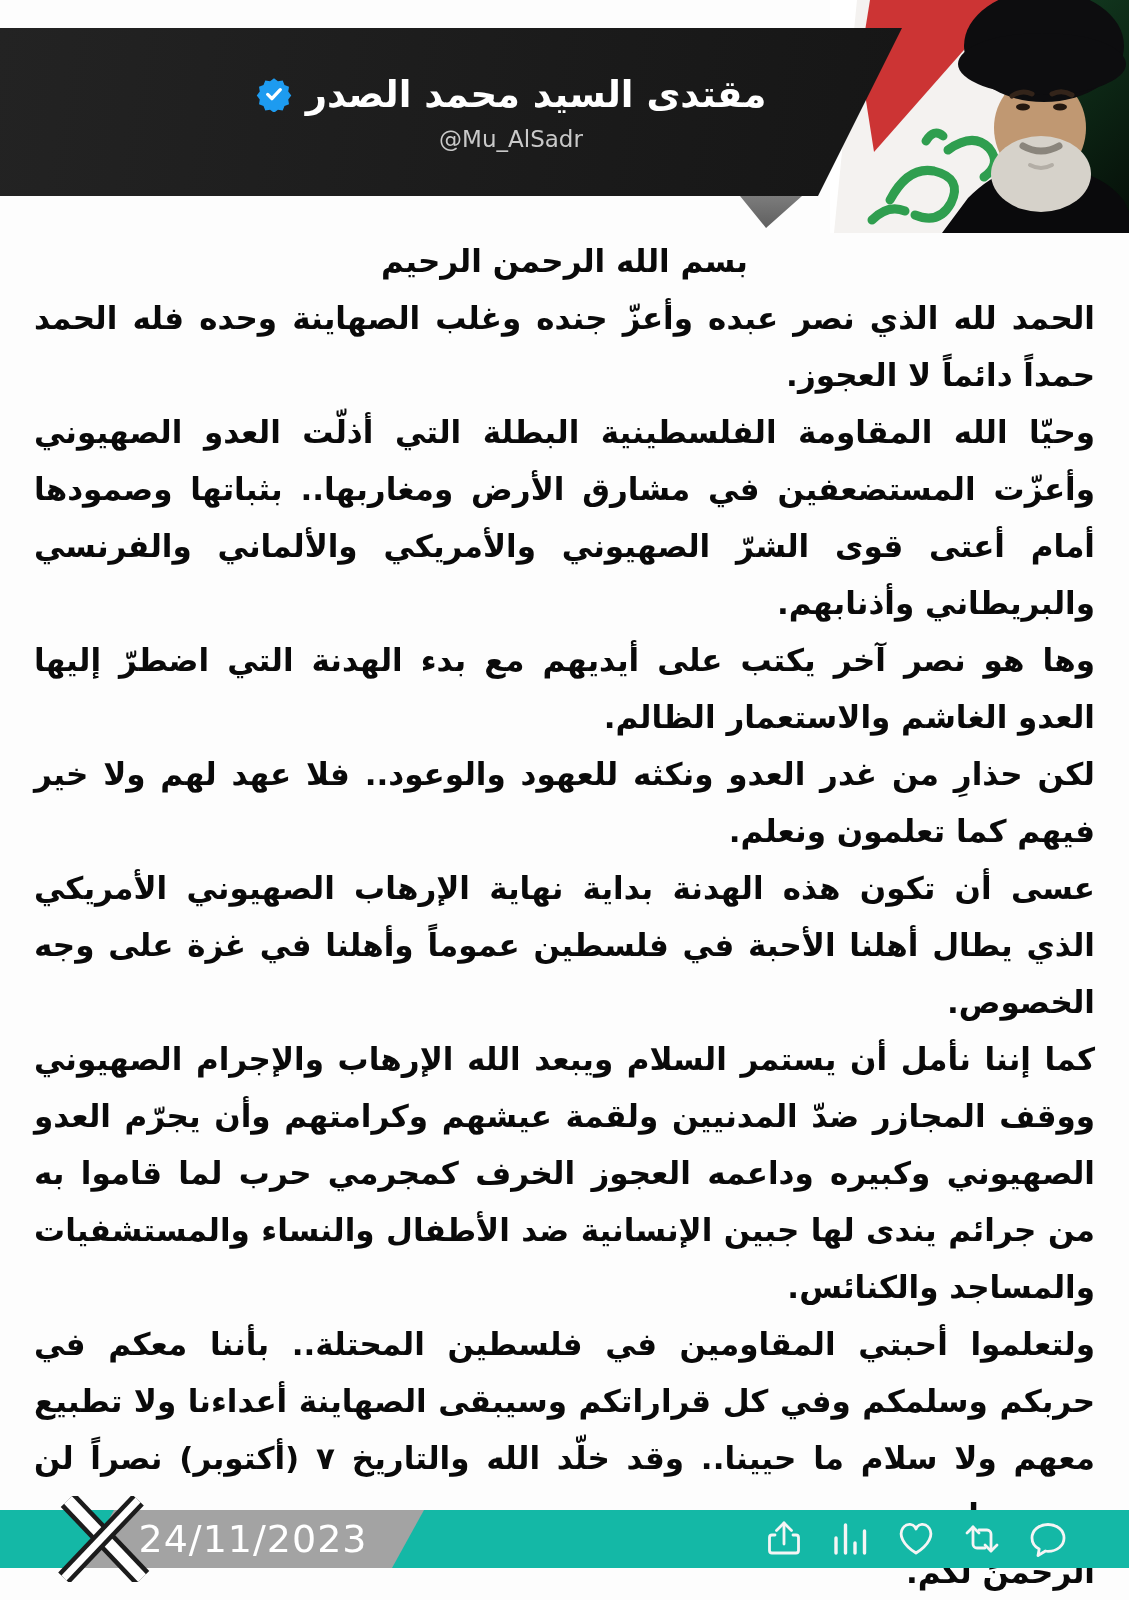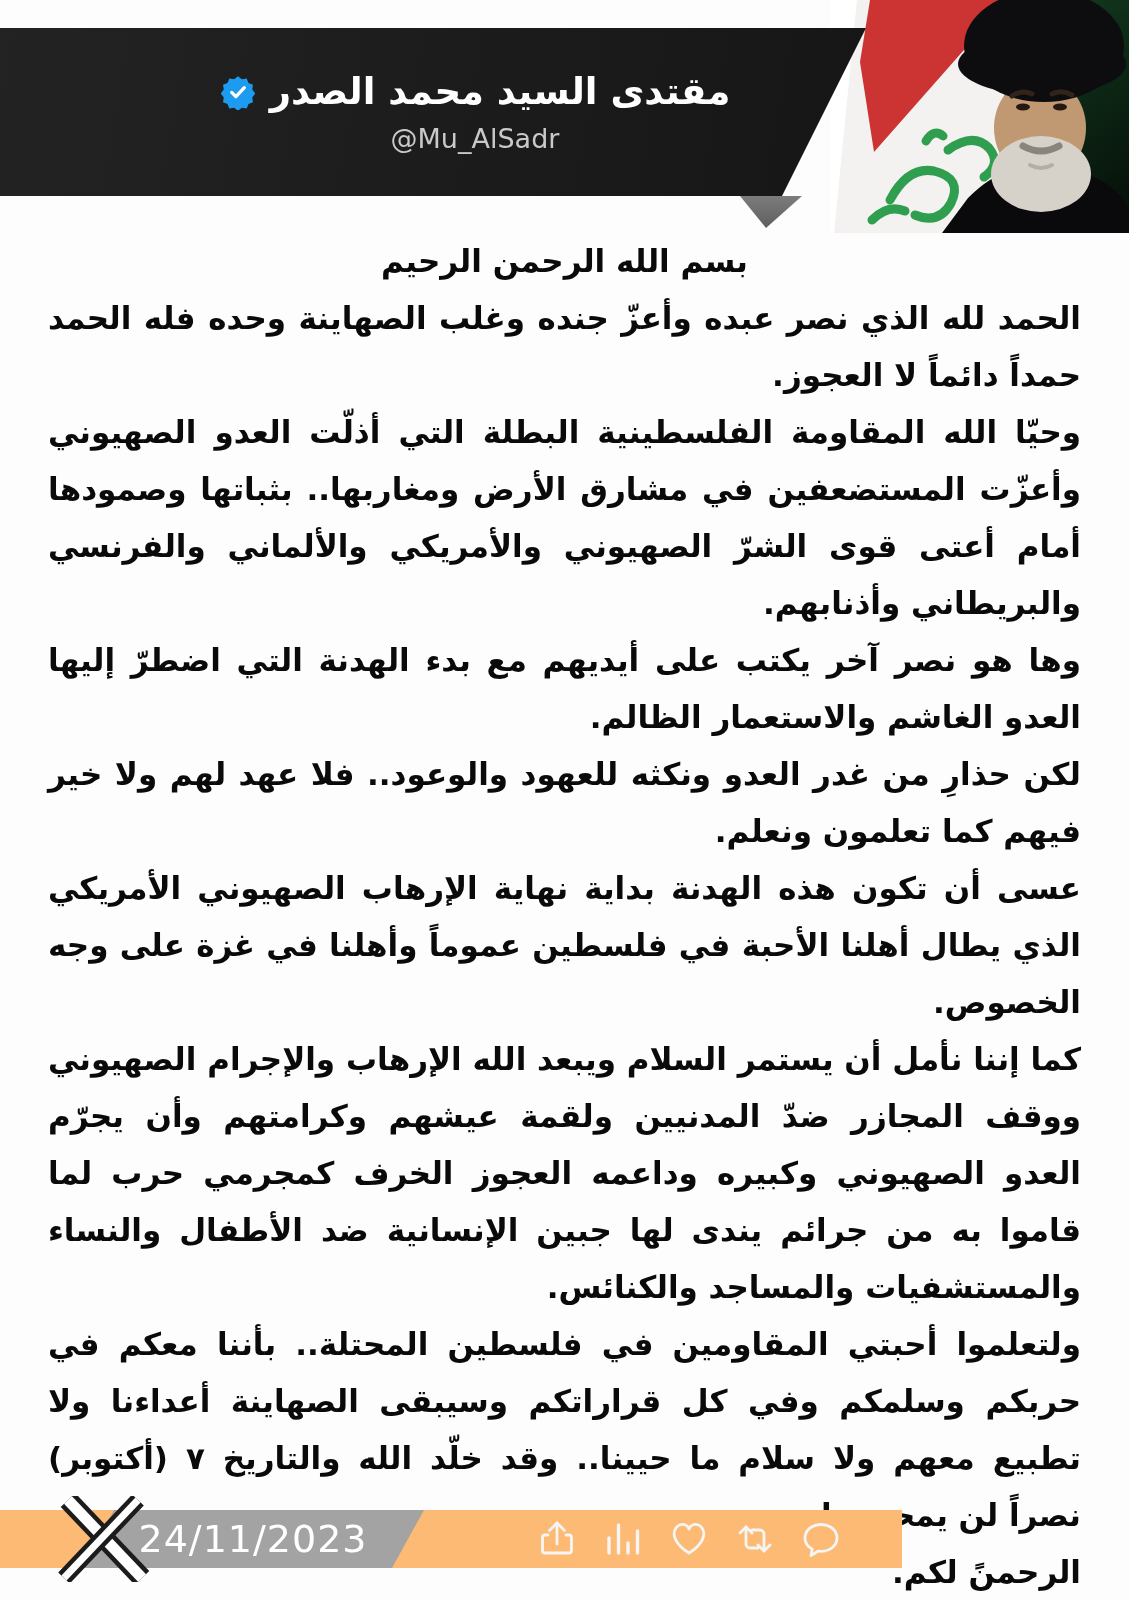--- a/index.html
+++ b/index.html
@@ -11,46 +11,46 @@
 
   
   .photo{position:absolute;top:0;right:0;width:299px;height:233px;z-index:1;}
   .photo svg{display:block;width:100%;height:100%;}
 
   
   .header-bar{
     position:absolute;left:0;top:28px;width:866px;height:168px;z-index:2;
     background:linear-gradient(100deg,#232323 0%,#1b1b1b 60%,#161616 100%);
     clip-path:polygon(0 0,100% 0,calc(100% - 84px) 100%,0 100%);
-    display:flex;align-items:center;justify-content:center;
+    display:flex;align-items:center;justify-content:center;padding-left:36px;
   }
   .fold{
     position:absolute;left:740px;top:196px;width:62px;height:32px;z-index:2;
     background:linear-gradient(180deg,#7c7c7c,#5f5f5f);
     clip-path:polygon(0 0,100% 0,42% 100%);
   }
   .identity{display:flex;flex-direction:column;align-items:center;gap:10px;transform:translateX(42px);}
   .name-row{direction:rtl;display:flex;align-items:center;gap:14px;}
   .display-name{color:#ffffff;font-size:37px;font-weight:700;letter-spacing:0;}
   .badge{width:36px;height:36px;flex:0 0 auto;}
-  .handle{color:#c9c9c9;font-size:27px;direction:ltr;}
+  .handle{color:#c9c9c9;font-size:23px;direction:ltr;}
 
   
   .body-text{
     position:absolute;top:233px;left:0;width:1129px;box-sizing:border-box;
-    padding:0 48px;direction:rtl;color:#0a0a0a;
+    padding:0 34px;direction:rtl;color:#0a0a0a;
     font-size:31px;font-weight:700;line-height:57px;
   }
   .basmala{text-align:center;}
   .body-text p{margin:0;text-align:justify;text-justify:inter-word;}
 
   
   .footer-bar{
-    position:absolute;left:0;top:1510px;width:902px;height:58px;
-    background:#fdba74;z-index:2;
+    position:absolute;left:0;top:1510px;width:1129px;height:58px;
+    background:#14b8a6;z-index:2;
   }
   .date-chip{
     position:absolute;left:82px;top:0;width:342px;height:58px;
     background:#a3a3a3;
     clip-path:polygon(32px 0,100% 0,calc(100% - 32px) 100%,0 100%);
     display:flex;align-items:center;justify-content:center;
   }
   .date-chip span{color:#ffffff;font-size:38px;letter-spacing:1px;}
   .x-logo{position:absolute;left:38px;top:-14px;width:130px;height:86px;z-index:3;}
   .actions{

